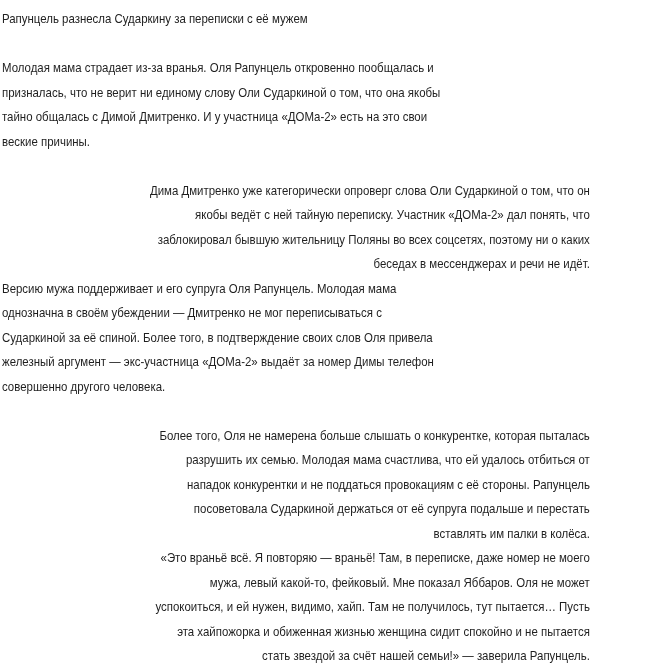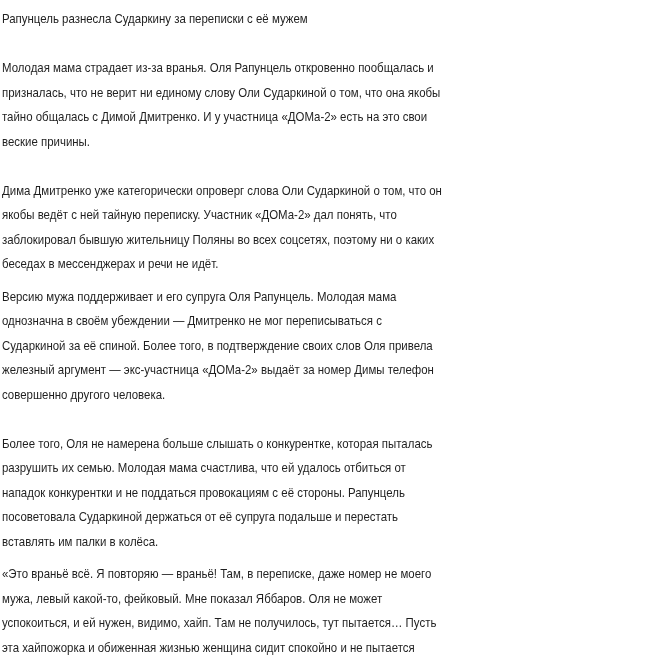--- a/index.html
+++ b/index.html
@@ -1,22 +1,22 @@
 <!DOCTYPE html>
 <html><head>
 <meta charset="utf-8">
 <style>
   html, body { margin: 0; padding: 0; background: #ffffff; }
   body { width: 670px; height: 663px; overflow: hidden; position: relative; }
   .article { position: absolute; left: 2px; top: 8px; width: 668px; color: #1f1f1f;
     font-family: "Liberation Sans", sans-serif; font-size: 13px; }
   .title { height: 22px; line-height: 22px; margin-bottom: 26px; white-space: nowrap;
     transform: scaleX(0.88); transform-origin: left center; color: #222; }
-  .para { margin-bottom: 24.5px; margin-top: 8px; }
-  .para.tight { margin-bottom: 0; }
+  .para { margin-bottom: 24.5px; }
+  .para.tight { margin-bottom: 0; text-align: right; }
   .line { height: 24.5px; line-height: 24.5px; white-space: nowrap;
     transform: scaleX(0.88); transform-origin: left center; }
 </style>
 </head>
 <body>
 
 <div class="article">
   <div class="title">Рапунцель разнесла Сударкину за переписки с её мужем</div>
 
   <div class="para">

